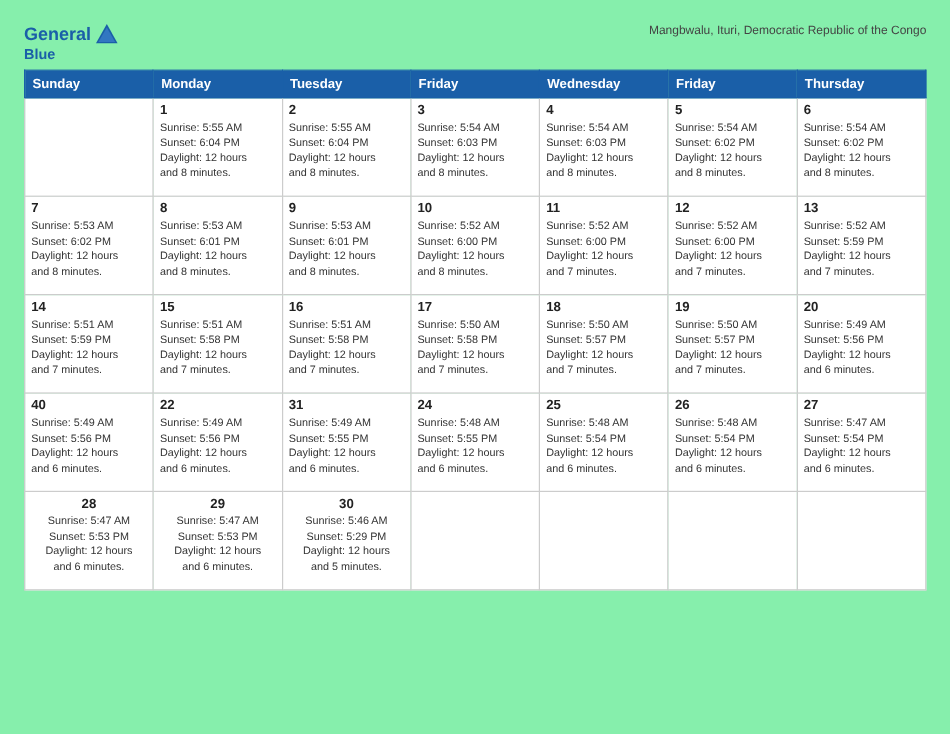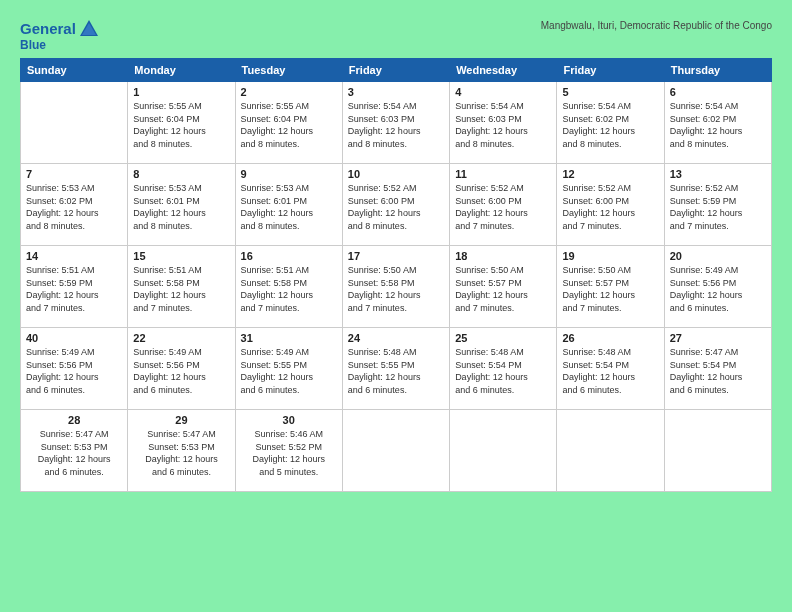--- a/index.html
+++ b/index.html
@@ -336,21 +336,21 @@
           <td>
             <div class="day-num">29</div>
             <div class="day-info" style="white-space: pre-line;">Sunrise: 5:47 AM
 Sunset: 5:53 PM
 Daylight: 12 hours
 and 6 minutes.</div>
           </td>
           <td>
             <div class="day-num">30</div>
             <div class="day-info" style="white-space: pre-line;">Sunrise: 5:46 AM
-Sunset: 5:52 PM
+Sunset: 5:29 PM
 Daylight: 12 hours
 and 5 minutes.</div>
           </td>
           <td class="empty-cell"></td>
           <td class="empty-cell"></td>
           <td class="empty-cell"></td>
           <td class="empty-cell"></td>
         </tr>
       </tbody>
   </table>

